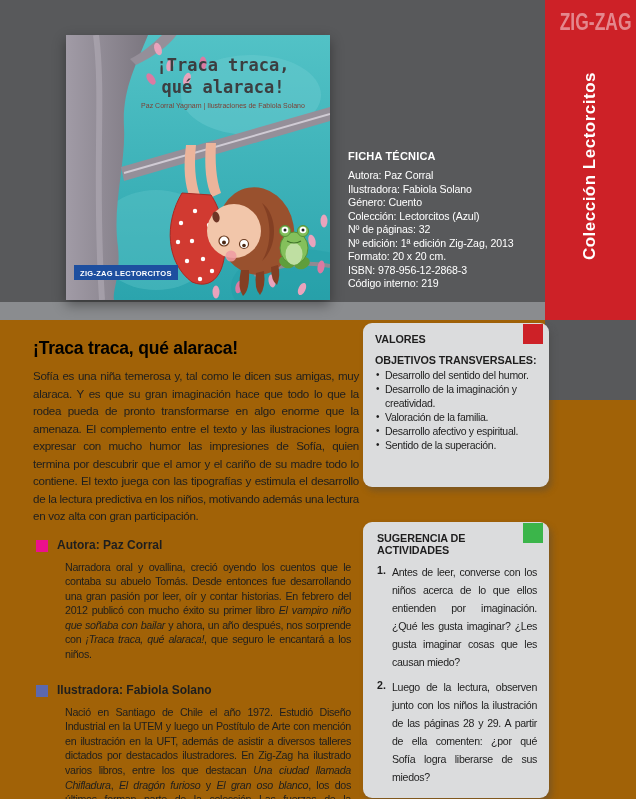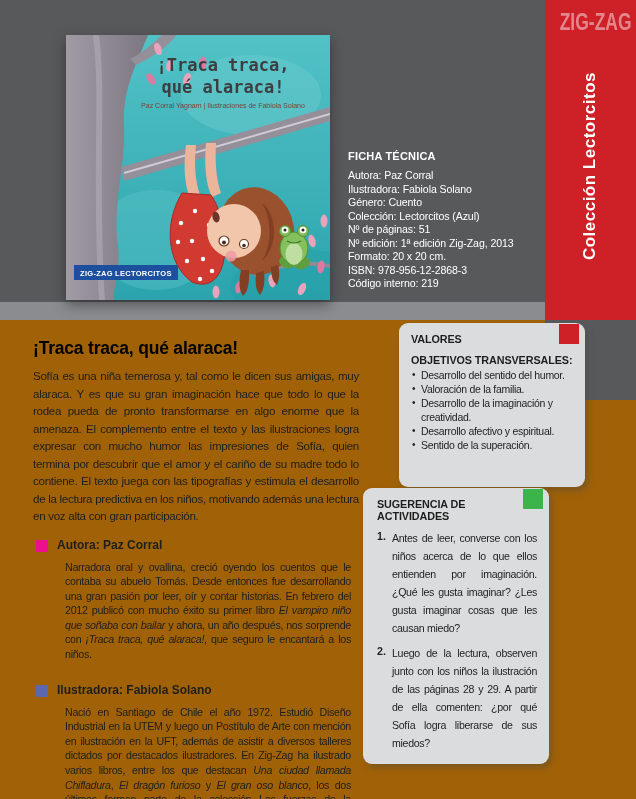--- a/index.html
+++ b/index.html
@@ -42,22 +42,22 @@
   .person-heading{font-size:12px;font-weight:bold;margin:0 0 2px 0;}
   .person-bio{font-size:10.7px;line-height:14.6px;text-align:justify;margin:8px;letter-spacing:-.3px;}
   .sq-pink{background:#EC108C;}
   .sq-blue{background:#5C68AE;}
   
   .side-box{
     position:absolute;left:363px;width:186px;background:#DBDCDD;border-radius:9px;
     padding:10px 12px 12px 12px;box-sizing:border-box;
     box-shadow:3px 4px 6px rgba(70,70,70,.4);color:#1e1e1e;
   }
-  .box-valores{top:323px;min-height:164px;margin-left:36px;}
-  .box-sugerencia{top:488px;min-height:209px;padding-left:14px;}
+  .box-valores{top:323px;min-height:164px;}
+  .box-sugerencia{top:522px;min-height:209px;padding-left:14px;}
   .corner-square{position:absolute;top:1px;right:6px;width:20px;height:20px;}
   .corner-red{background:#CD2127;}
   .corner-green{background:#3BB54A;}
   .box-heading{font-size:10.8px;font-weight:bold;margin:0 0 2px 0;letter-spacing:-.1px;}
   .box-text{font-size:10.5px;line-height:14px;text-align:justify;margin:0;letter-spacing:-.3px;}
   .obj-heading{margin-top:9px;}
   .obj-list{list-style:none;margin:2px 0 0 0;padding:0;}
   .obj-list li{position:relative;padding-left:10px;font-size:10.5px;line-height:14px;letter-spacing:-.3px;}
   .obj-list li::before{content:"•";position:absolute;left:1px;top:0;font-size:10px;}
   .act-item{display:flex;margin-top:7px;}
@@ -176,21 +176,21 @@
       </g>
     </svg>
   </div>
 
   <div class="ficha">
     <div class="ficha-heading">FICHA TÉCNICA</div>
     <div class="ficha-line">Autora: Paz Corral</div>
     <div class="ficha-line">Ilustradora: Fabiola Solano</div>
     <div class="ficha-line">Género: Cuento</div>
     <div class="ficha-line">Colección: Lectorcitos (Azul)</div>
-    <div class="ficha-line">Nº de páginas: 51</div>
+    <div class="ficha-line">Nº de páginas: 32</div>
     <div class="ficha-line">Nº edición: 1ª edición Zig-Zag, 2013</div>
     <div class="ficha-line">Formato: 20 x 20 cm.</div>
     <div class="ficha-line">ISBN: 978-956-12-2868-3</div>
     <div class="ficha-line">Código interno: 219</div>
   </div>
 
   <div class="main-left">
     <h1 class="page-title">¡Traca traca, qué alaraca!</h1>
     <p class="summary">Sofía es una niña temerosa y, tal como le dicen sus amigas, muy alaraca. Y es que su gran imaginación hace que todo lo que la rodea pueda de pronto transformarse en algo enorme que la amenaza. El complemento entre el texto y las ilustraciones logra expresar con mucho humor las impresiones de Sofía, quien termina por descubrir que el amor y el cariño de su madre todo lo contiene. El texto juega con las tipografías y estimula el desarrollo de la lectura predictiva en los niños, motivando además una lectura en voz alta con gran participación.</p>
 
@@ -210,22 +210,22 @@
       </div>
     </div>
   </div>
 
   <div class="side-box box-valores">
     <div class="corner-square corner-red"></div>
     <div class="box-heading">VALORES</div>
     <div class="box-heading obj-heading">OBJETIVOS TRANSVERSALES:</div>
     <ul class="obj-list">
       <li>Desarrollo del sentido del humor.</li>
+      <li>Desarrollo de la imaginación y creatividad.</li>
       <li>Valoración de la familia.</li>
-      <li>Desarrollo de la imaginación y creatividad.</li>
       <li>Desarrollo afectivo y espiritual.</li>
       <li>Sentido de la superación.</li>
     </ul>
   </div>
 
   <div class="side-box box-sugerencia">
     <div class="corner-square corner-green"></div>
     <div class="box-heading">SUGERENCIA DE ACTIVIDADES</div>
     <div class="act-item">
       <div class="act-num">1.</div>

